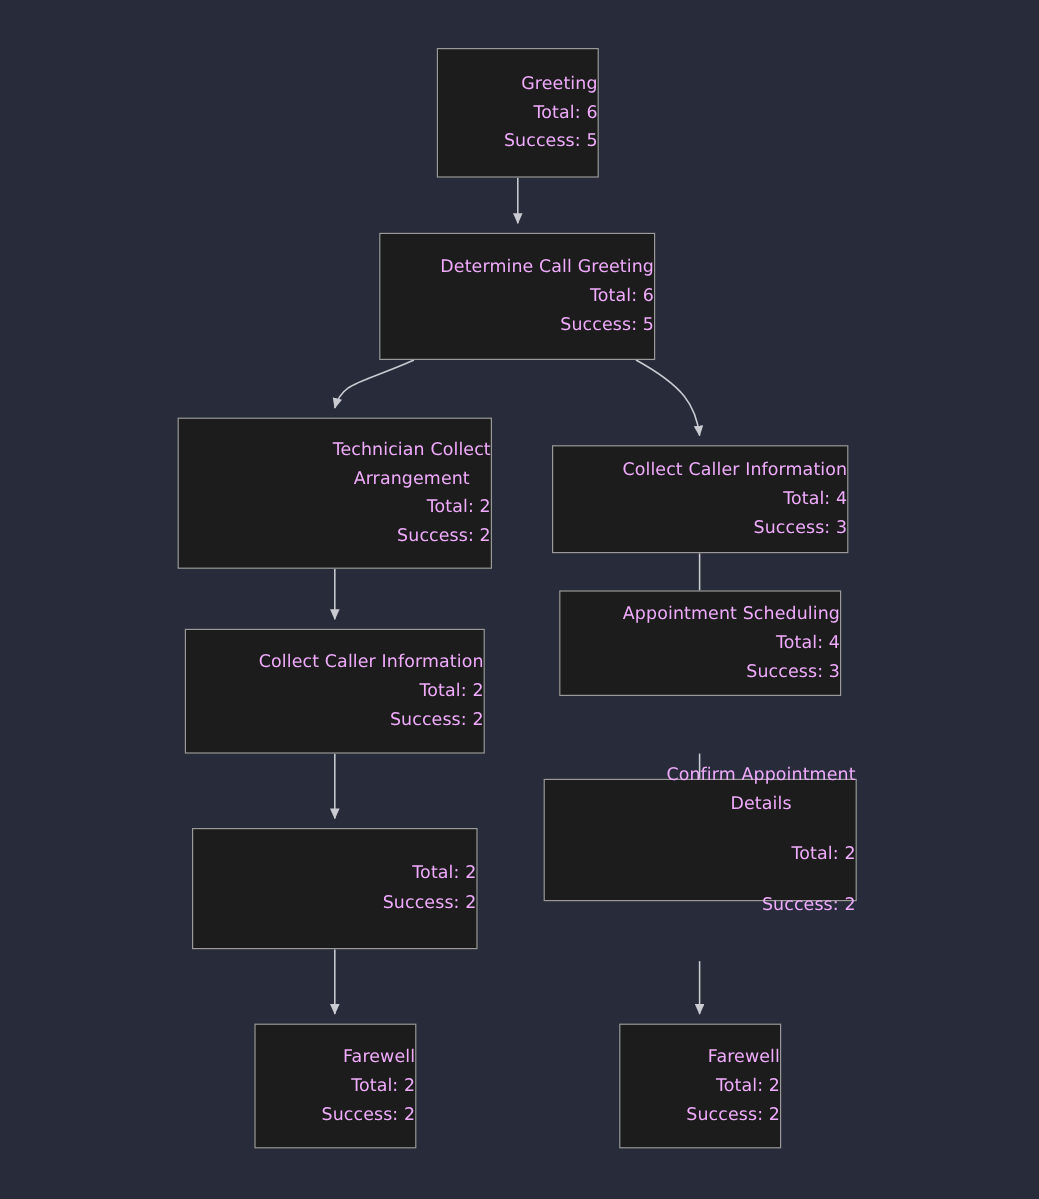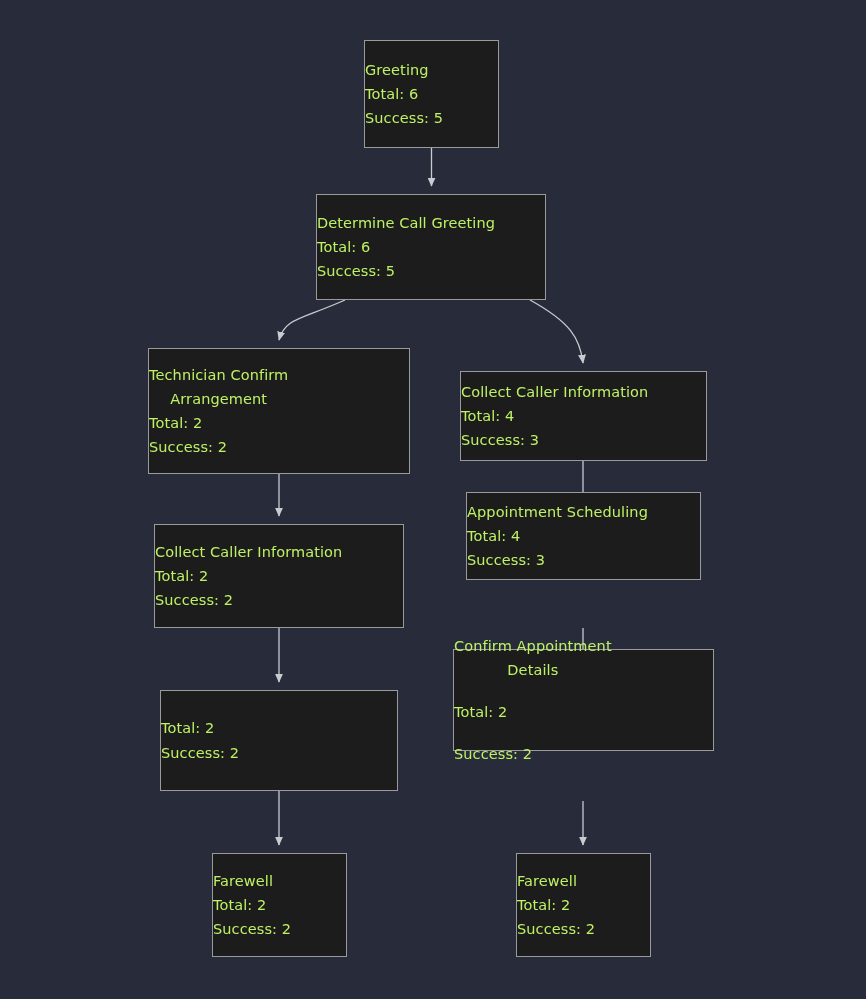--- a/index.html
+++ b/index.html
@@ -22,24 +22,24 @@
     top: 0;
     width: 866px;
     height: 999px;
     pointer-events: none;
   }
   .node {
     position: absolute;
     box-sizing: border-box;
     background: #1c1c1c;
     border: 1.5px solid #9a9a9a;
-    color: #bef264;
+    color: #f0abfc;
     display: flex;
     flex-direction: column;
-    align-items: flex-start;
+    align-items: flex-end;
     justify-content: center;
     text-align: center;
     font-size: 14.5px;
     line-height: 1.66;
     letter-spacing: 0.1px;
     z-index: 2;
   }
   .node .nd-label {
     display: block;
     white-space: pre-line;
@@ -78,21 +78,21 @@
         <span class="nd-label">Greeting</span>
         <span class="nd-total">Total: 6</span>
         <span class="nd-success">Success: 5</span>
       </div>
       <div class="node" style="left: 316px; top: 194px; width: 230px; height: 106px;">
         <span class="nd-label">Determine Call Greeting</span>
         <span class="nd-total">Total: 6</span>
         <span class="nd-success">Success: 5</span>
       </div>
       <div class="node" style="left: 148px; top: 348px; width: 262px; height: 126px;">
-        <span class="nd-label">Technician Confirm
+        <span class="nd-label">Technician Collect
 Arrangement</span>
         <span class="nd-total">Total: 2</span>
         <span class="nd-success">Success: 2</span>
       </div>
       <div class="node" style="left: 460px; top: 371px; width: 247px; height: 90px;">
         <span class="nd-label">Collect Caller Information</span>
         <span class="nd-total">Total: 4</span>
         <span class="nd-success">Success: 3</span>
       </div>
       <div class="node" style="left: 154px; top: 524px; width: 250px; height: 104px;">

